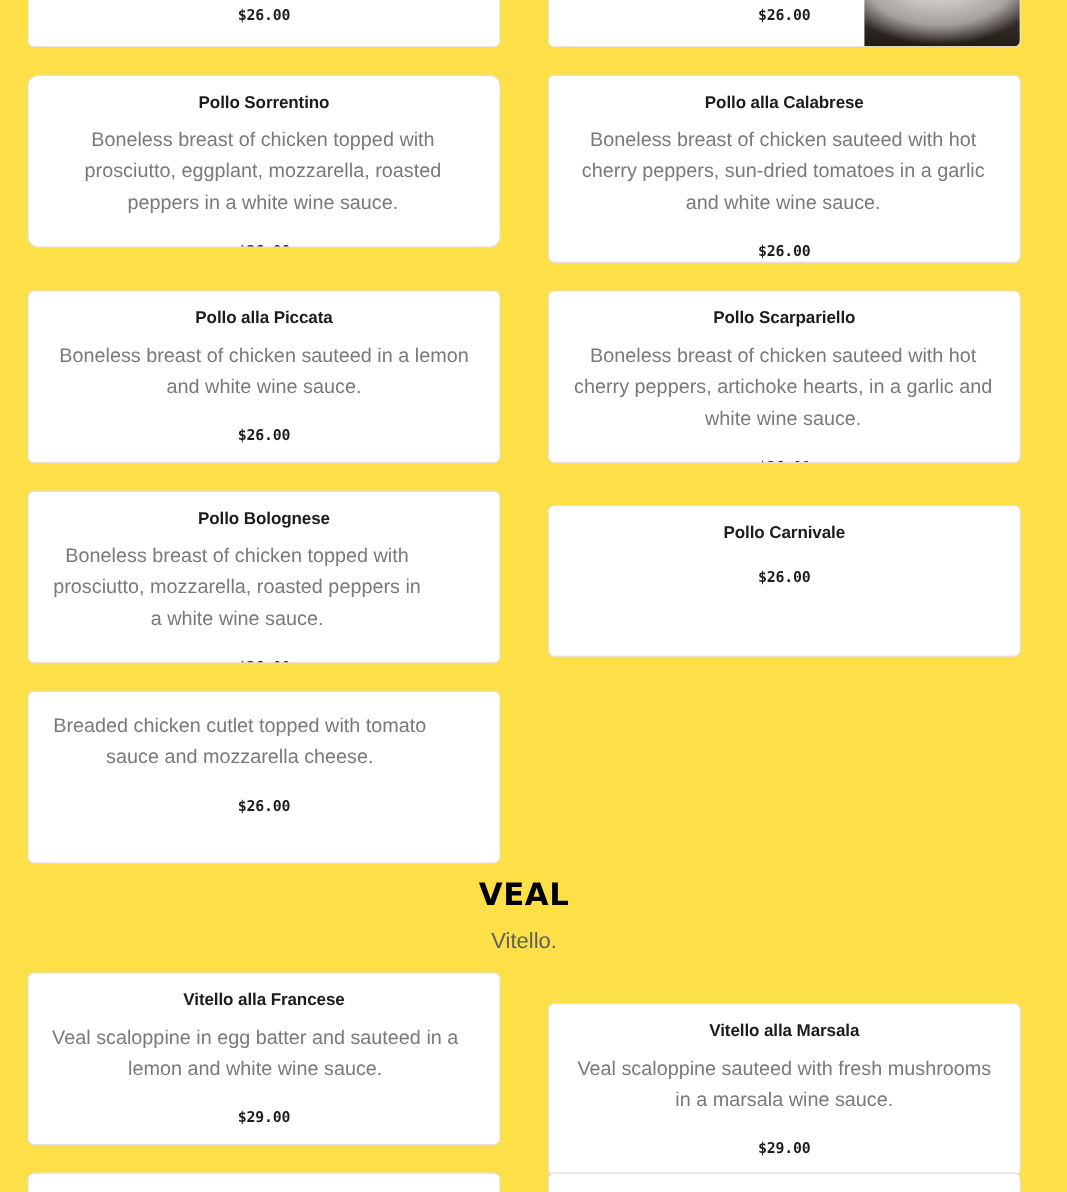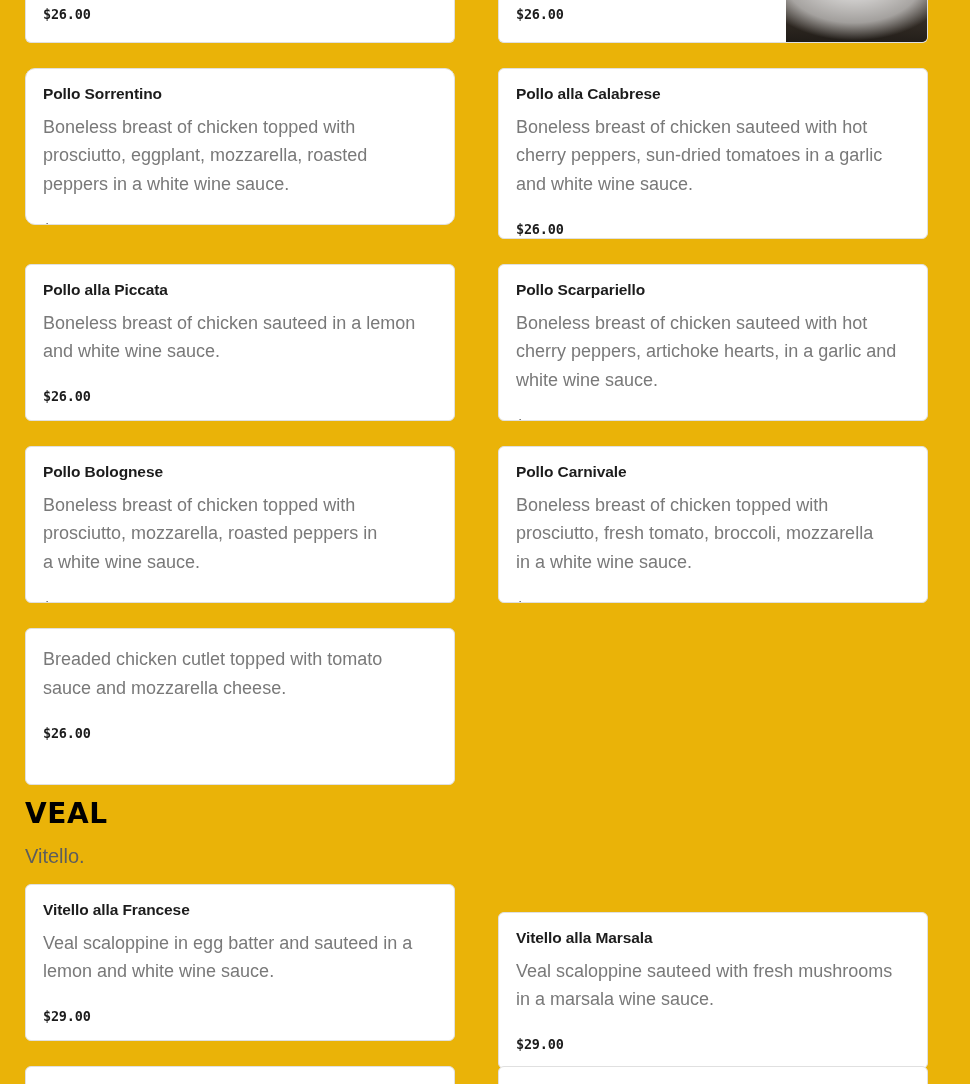--- a/index.html
+++ b/index.html
@@ -9,21 +9,22 @@
     height: 1084px;
     background: #ffffff;
     font-family: "Liberation Sans", sans-serif;
     overflow: hidden;
   }
 
   .page {
     position: relative;
     width: 970px;
     height: 1084px;
-    background: #eab308;
+    background: #fde047;
+    text-align: center;
   }
 
   
   .menu-grid {
     position: absolute;
     left: 25px;
     width: 903px;
     display: grid;
     grid-template-columns: 430px 430px;
     column-gap: 43px;
@@ -159,23 +160,22 @@
       <div class="item-desc">Boneless breast of chicken sauteed with hot cherry peppers, artichoke hearts, in a garlic and white wine sauce.</div>
       <div class="item-price" style="margin-top:22px;">$26.00</div>
     </div>
 
     <div class="menu-card" style="height:157px;">
       <div class="item-title">Pollo Bolognese</div>
       <div class="item-desc" style="max-width:345px;">Boneless breast of chicken topped with prosciutto, mozzarella, roasted peppers in a white wine sauce.</div>
       <div class="item-price" style="margin-top:22px;">$26.00</div>
     </div>
 
-    <div class="menu-card" style="height:157px;">
+    <div class="menu-card" style="height:138px;margin-top:13px;">
       <div class="item-title">Pollo Carnivale</div>
-      <div class="item-desc" style="max-width:372px;">Boneless breast of chicken topped with prosciutto, fresh tomato, broccoli, mozzarella in a white wine sauce.</div>
       <div class="item-price" style="margin-top:22px;">$26.00</div>
     </div>
 
     <div class="menu-card" style="height:157px;">
       <div class="item-desc" style="max-width:350px;">Breaded chicken cutlet topped with tomato sauce and mozzarella cheese.</div>
       <div class="item-price" style="margin-top:22px;">$26.00</div>
     </div>
 
   </div>
 

